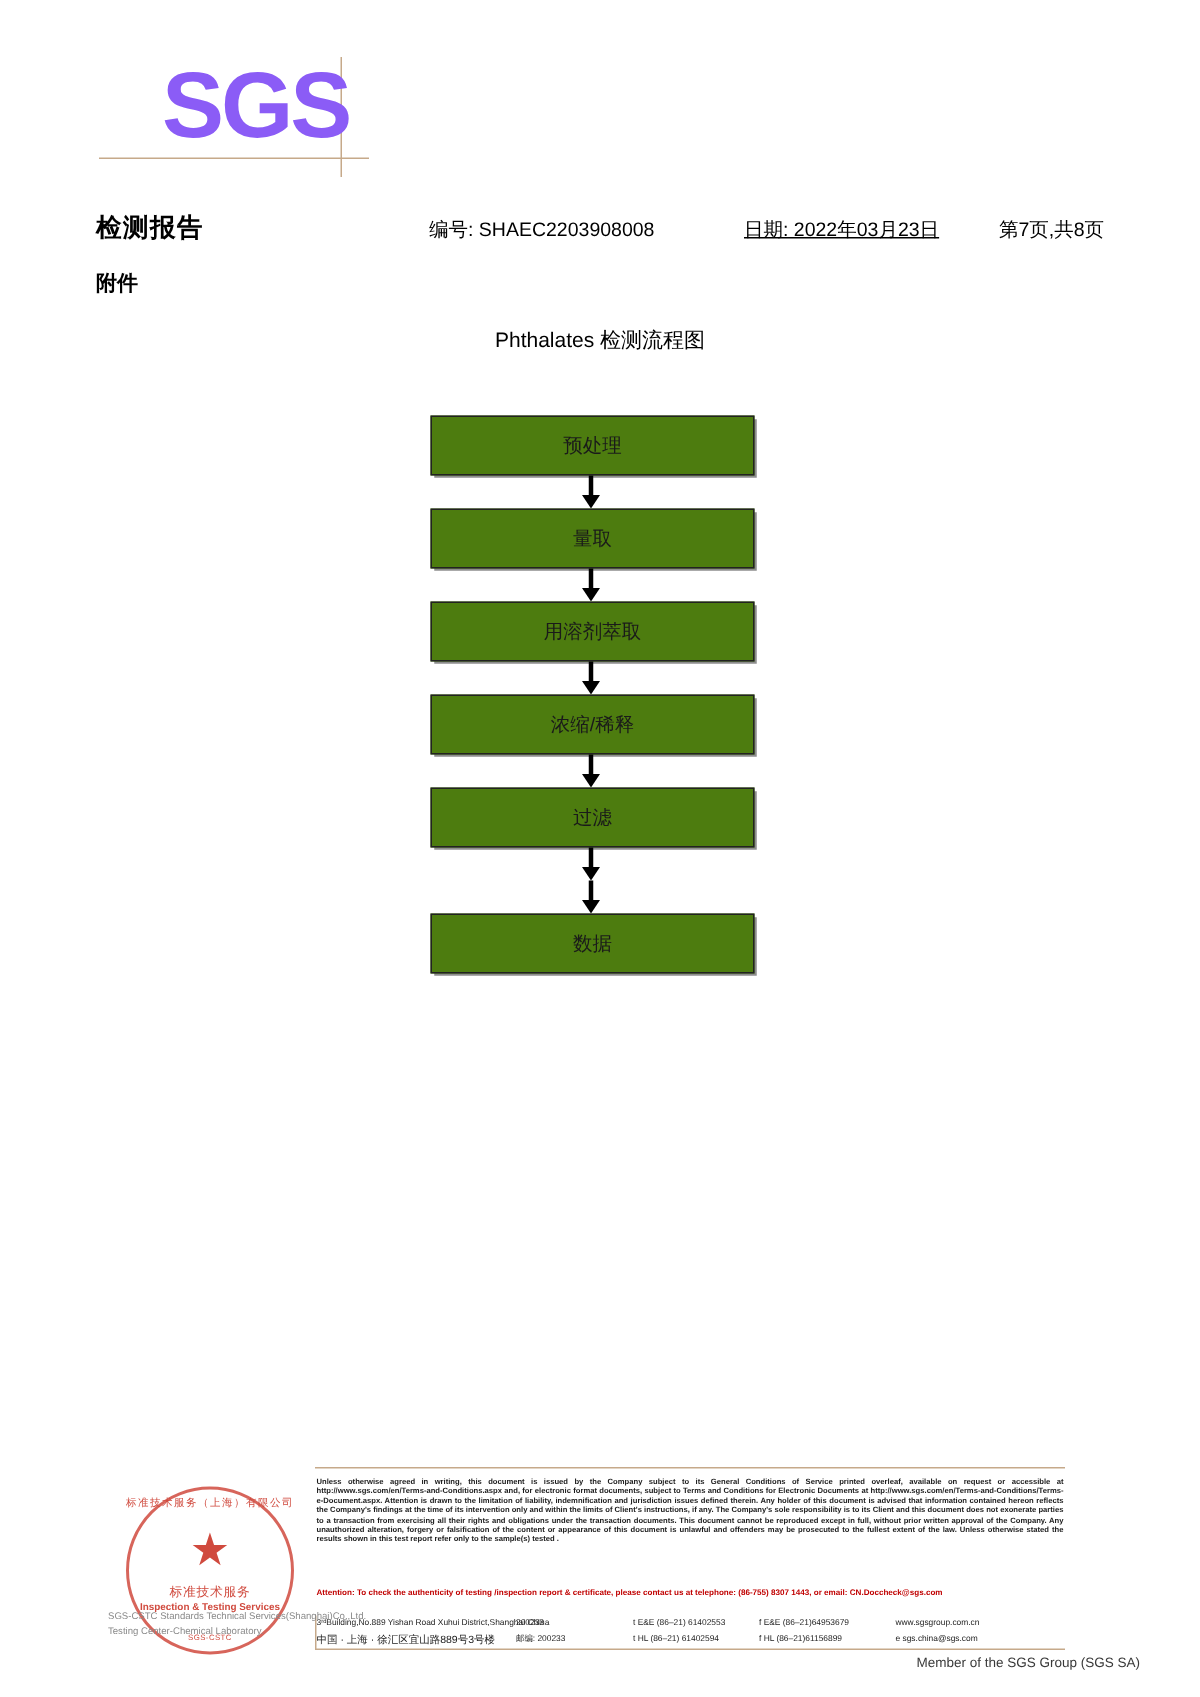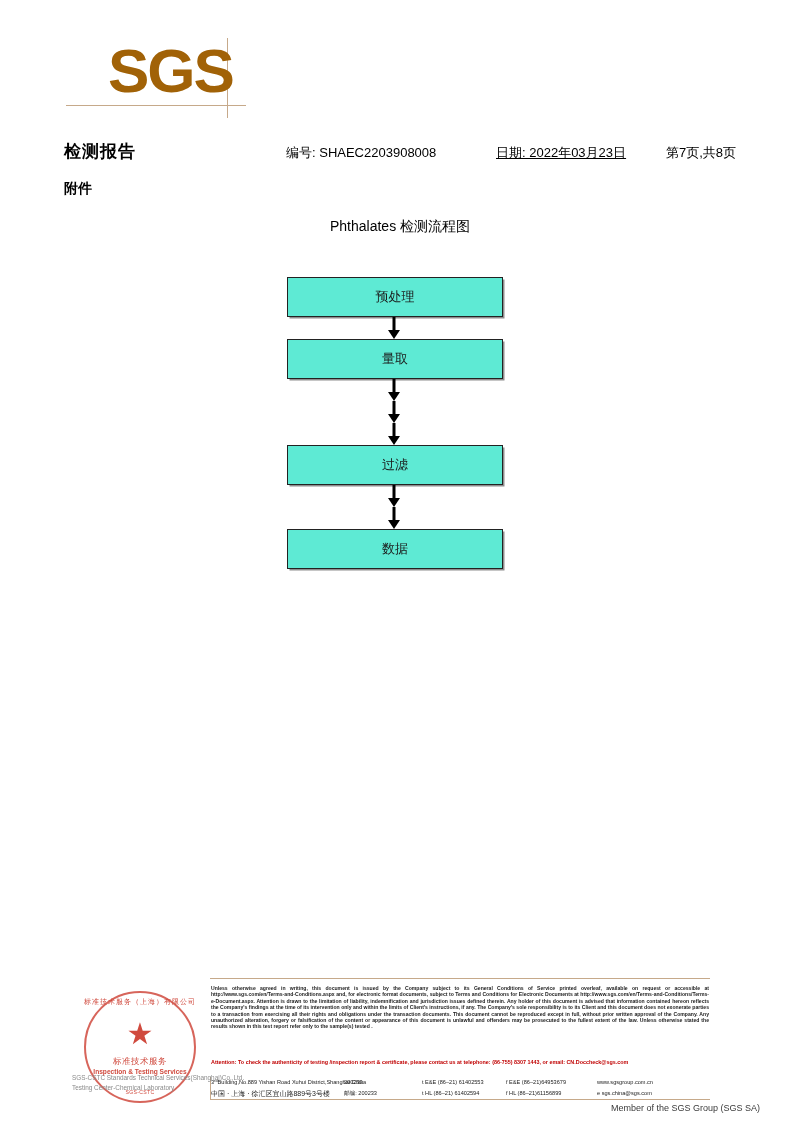--- a/index.html
+++ b/index.html
@@ -25,21 +25,21 @@
     height: 80px;
   }
   .logo-text {
     position: absolute;
     left: 0;
     top: 0;
     font-family: "Liberation Sans", "DejaVu Sans", sans-serif;
     font-weight: bold;
     font-size: 62px;
     letter-spacing: -2px;
-    color: #a16207;
+    color: #8b5cf6;
     line-height: 66px;
   }
   .logo-vline {
     position: absolute;
     left: 119px;
     top: 0px;
     width: 1px;
     height: 80px;
     background: #c6a98a;
   }
@@ -114,21 +114,21 @@
     left: 287px;
     top: 277px;
     width: 216px;
   }
   .flow-node {
     position: relative;
     width: 214px;
     height: 38px;
     border: 1px solid #222222;
     box-shadow: 2px 2px 0 -0.5px #8e8e8e;
-    background: #5eead4;
+    background: #4d7c0f;
     display: flex;
     align-items: center;
     justify-content: center;
     font-size: 13px;
     color: #1a1a1a;
   }
   .flow-arrow {
     position: relative;
     width: 214px;
     height: 22px;
@@ -344,25 +344,31 @@
   </div>
 
   <div class="flow-node">
     <span>量取</span>
   </div>
   <div class="flow-arrow">
     <span class="shaft"></span>
       <span class="head"></span>
   </div>
 
-  <div class="flow-arrow">
-    <span class="shaft"></span>
-      <span class="head"></span>
-  </div>
-
+  <div class="flow-node">
+    <span>用溶剂萃取</span>
+  </div>
+  <div class="flow-arrow">
+    <span class="shaft"></span>
+      <span class="head"></span>
+  </div>
+
+  <div class="flow-node">
+    <span>浓缩/稀释</span>
+  </div>
   <div class="flow-arrow">
     <span class="shaft"></span>
       <span class="head"></span>
   </div>
 
   <div class="flow-node">
     <span>过滤</span>
   </div>
   <div class="flow-arrow">
     <span class="shaft"></span>

